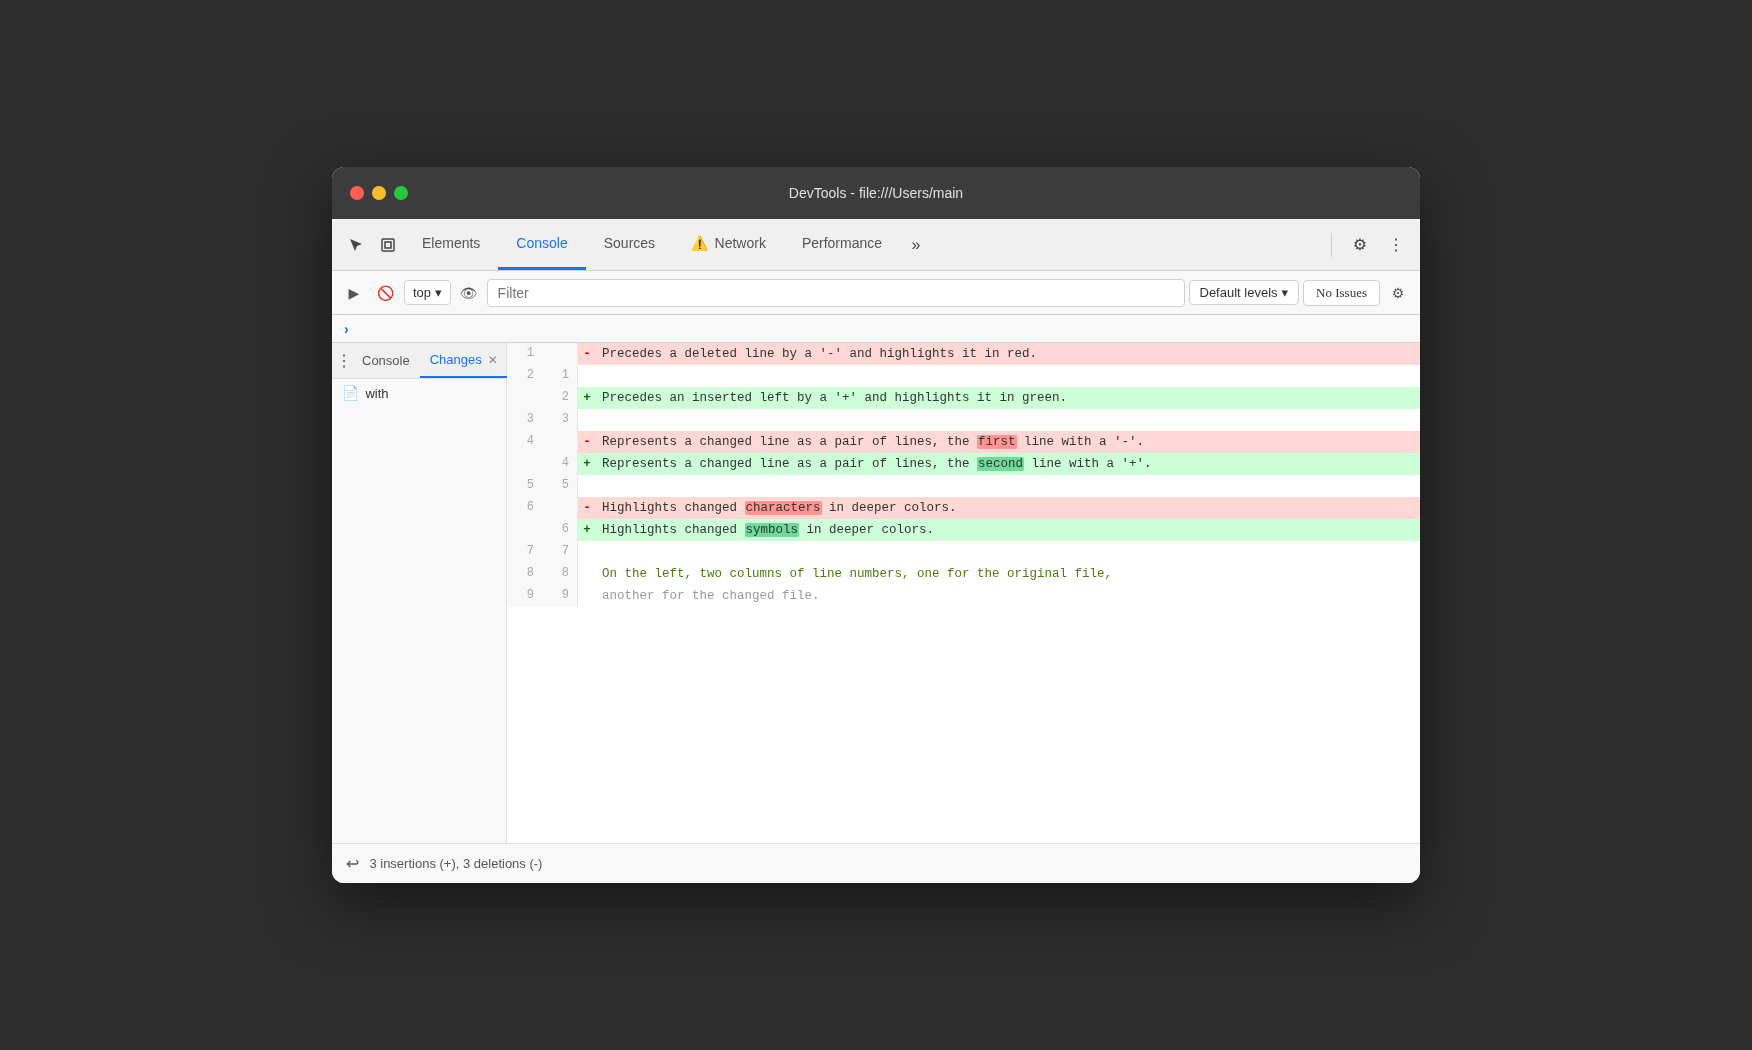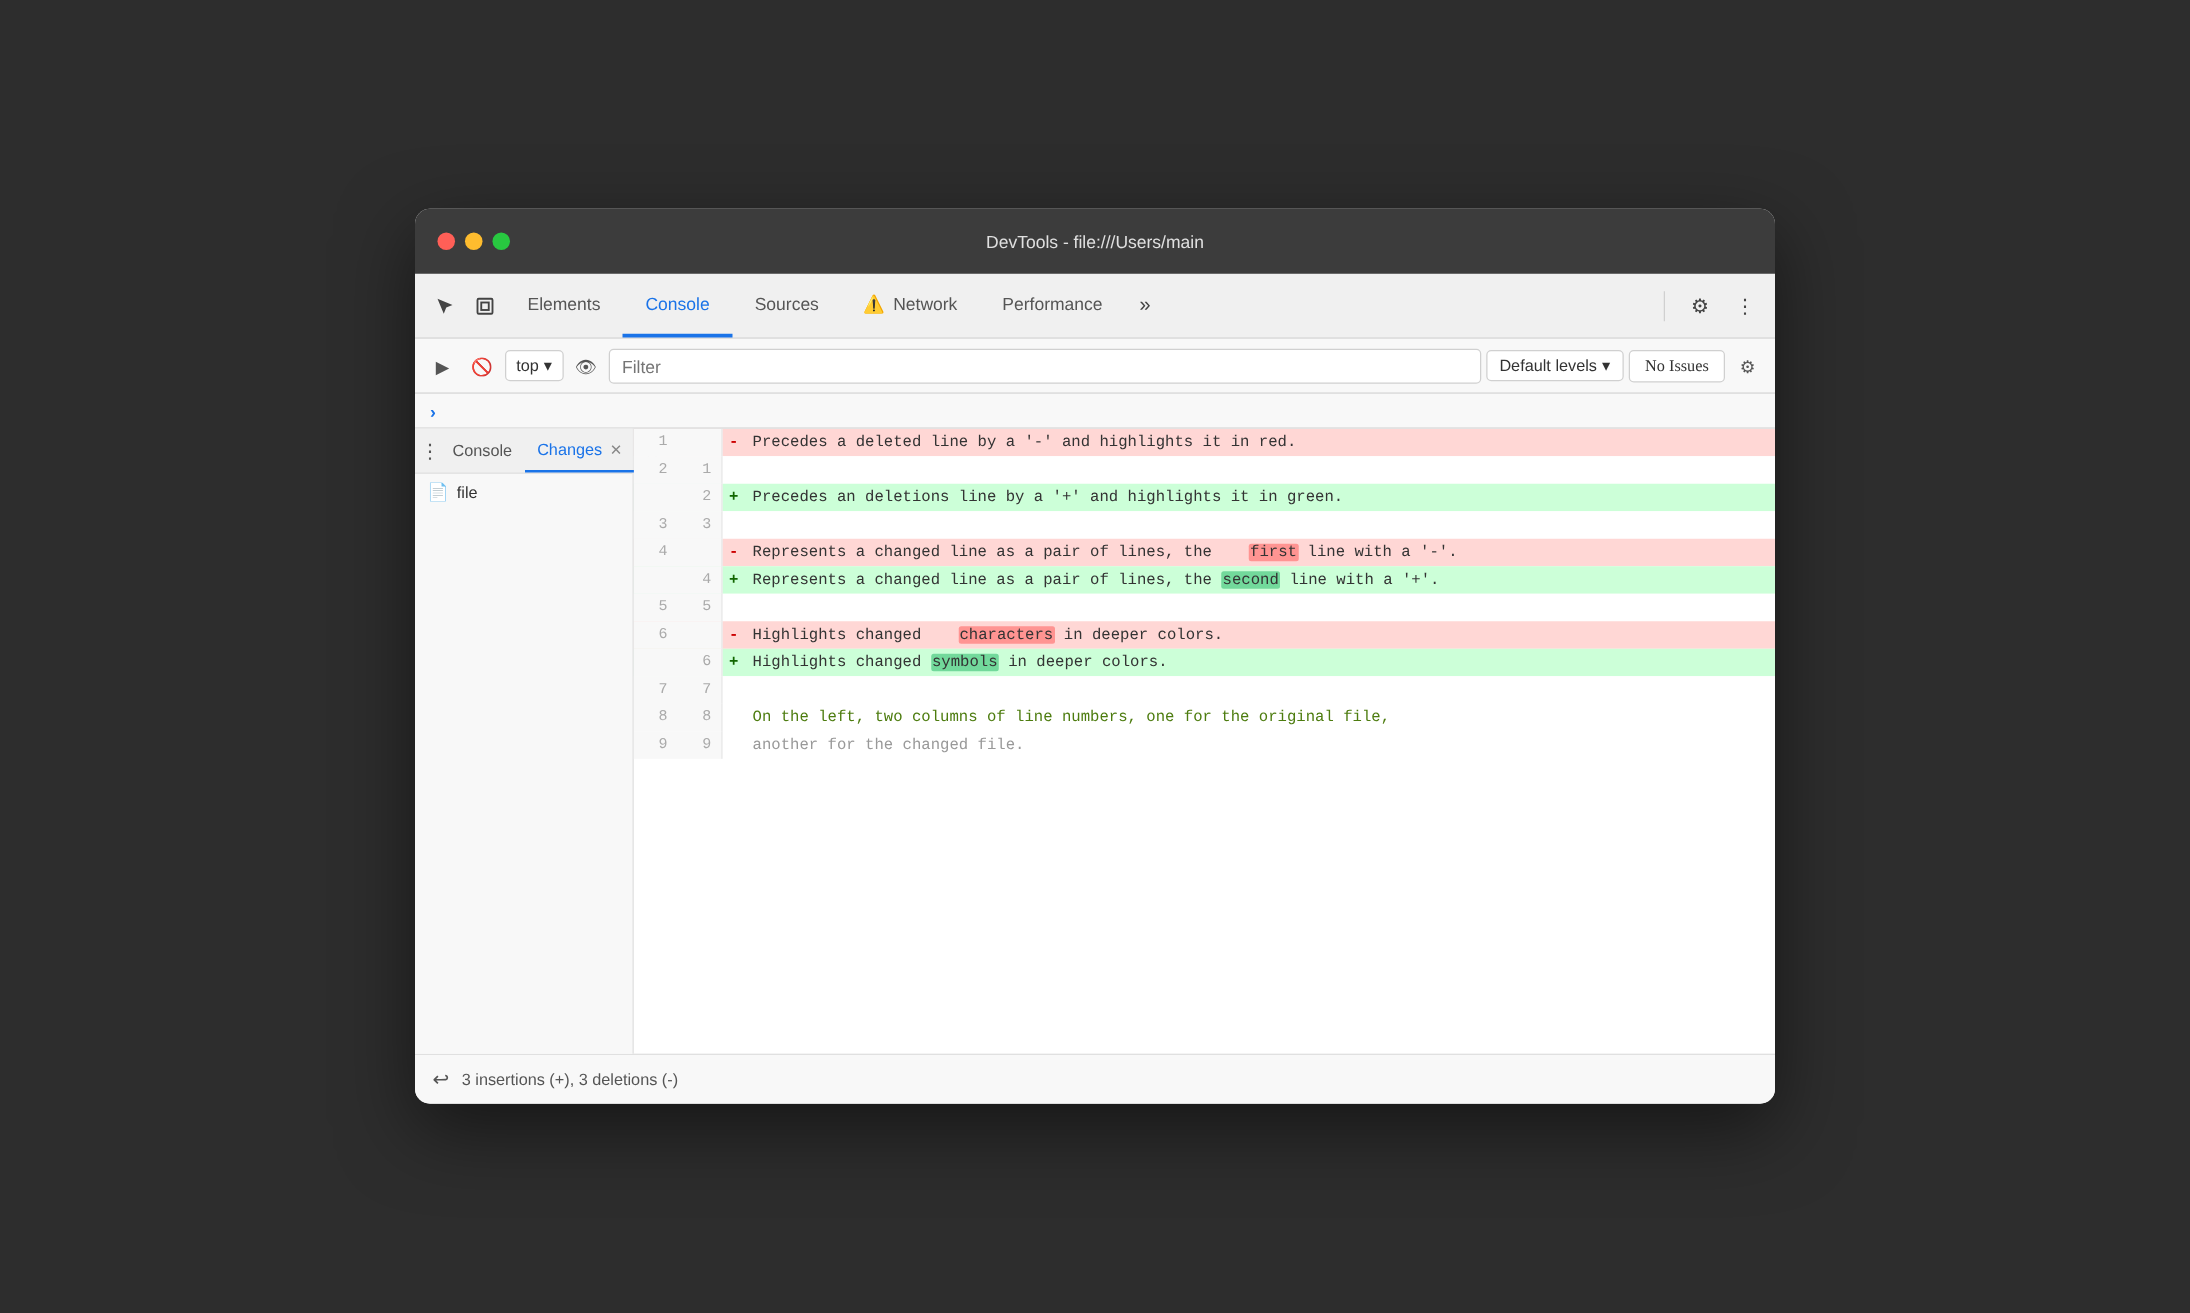--- a/index.html
+++ b/index.html
@@ -318,21 +318,20 @@
     .line-deleted .diff-marker { color: #cc0000; }
     .line-inserted {
       background: #ccffd8;
     }
     .line-inserted .diff-marker { color: #116600; }
     .line-neutral { background: #fff; }
     .highlight-del {
       background: #ff9492;
       border-radius: 2px;
       padding: 0 1px;
-      margin-left: 22px;
     }
     .highlight-ins {
       background: #72d99b;
       border-radius: 2px;
       padding: 0 1px;
     }
     
     .footer {
       background: #f8f8f8;
       border-top: 1px solid #e0e0e0;
@@ -434,21 +433,21 @@
           <span>Console</span>
         </div>
         <div class="panel-tab active">
           <span>Changes</span>
           <span class="panel-tab-close">✕</span>
         </div>
         <div class="panel-close">✕</div>
       </div>
       <div class="sidebar-file-item">
         <span class="file-icon">📄</span>
-        <span>file</span>
+        <span>with</span>
       </div>
     </div>
 
     <div class="diff-viewer" id="diff-viewer">
     <div class="diff-line line-deleted">
           <div class="line-nums">
             <span class="line-num">1</span>
             <span class="line-num"></span>
           </div>
           <span class="diff-marker">-</span>
@@ -461,21 +460,21 @@
           </div>
           <span class="diff-marker"></span>
           <span class="diff-text" style="color: rgb(153, 153, 153);"></span>
         </div>
         <div class="diff-line line-inserted">
           <div class="line-nums">
             <span class="line-num"></span>
             <span class="line-num">2</span>
           </div>
           <span class="diff-marker">+</span>
-          <span class="diff-text" style="color: rgb(51, 51, 51);">Precedes an deletions line by a '+' and highlights it in green.</span>
+          <span class="diff-text" style="color: rgb(51, 51, 51);">Precedes an inserted left by a '+' and highlights it in green.</span>
         </div>
         <div class="diff-line line-neutral">
           <div class="line-nums">
             <span class="line-num">3</span>
             <span class="line-num">3</span>
           </div>
           <span class="diff-marker"></span>
           <span class="diff-text" style="color: rgb(153, 153, 153);"></span>
         </div>
         <div class="diff-line line-deleted">

